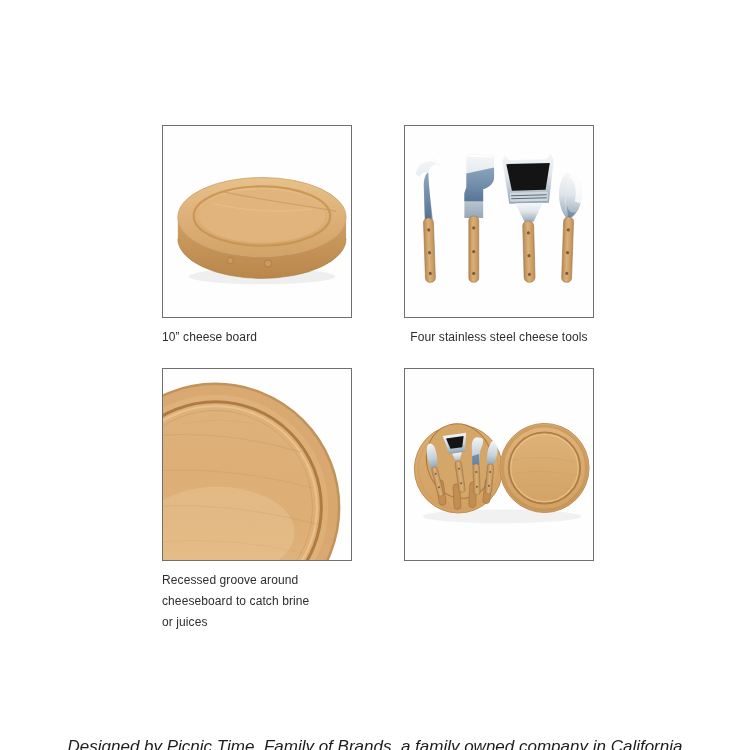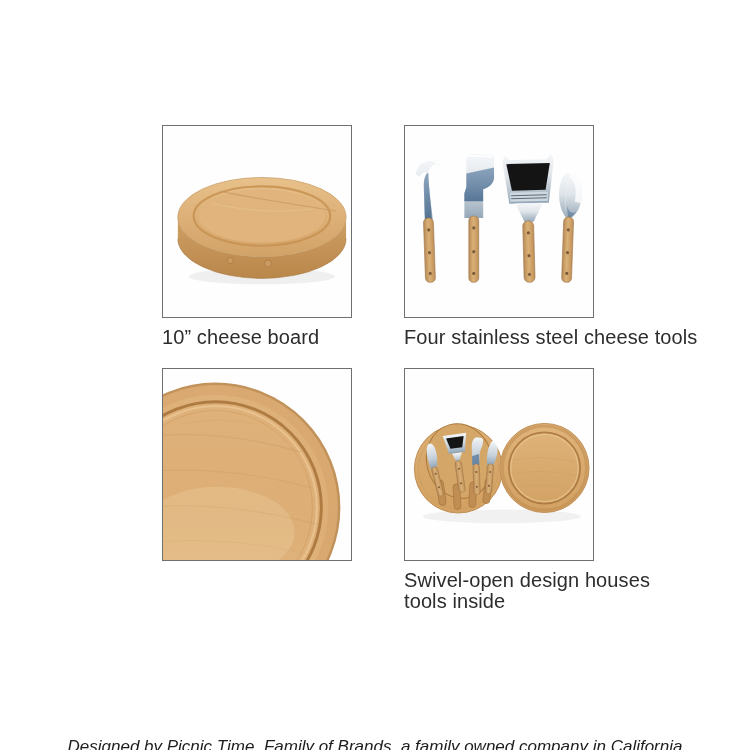--- a/index.html
+++ b/index.html
@@ -23,21 +23,21 @@
     width: 190px; height: 193px;
     border: 1px solid #6e6f71;
     box-sizing: border-box;
     background: #fefefe;
     overflow: hidden;
   }
   .imgbox svg { display: block; width: 100%; height: 100%; }
   .caption {
     margin-top: 9px;
     color: #2d2d2f;
-    font-size: 20px;
+    font-size: 12px;
     line-height: 21px;
     letter-spacing: 0.1px;
   }
   .cap-line { white-space: nowrap; }
   .footer {
     position: absolute;
     top: 737px; left: 0;
     width: 750px;
     text-align: center;
     font-size: 17px;
@@ -169,20 +169,25 @@
         <circle cx="53" cy="140" r="102.5" fill="none" stroke="#ecc795" stroke-width="2" opacity="0.8"></circle>
         <circle cx="53" cy="140" r="98" fill="none" stroke="#c28f55" stroke-width="1" opacity="0.4"></circle>
         <ellipse cx="55" cy="165" rx="78" ry="46" fill="#f0d6aa" opacity="0.28"></ellipse>
         <path d="M-30,70 Q50,58 140,84" stroke="#b8864c" stroke-width="1.2" fill="none" opacity="0.22"></path>
         <path d="M-30,105 Q55,95 150,120" stroke="#b8864c" stroke-width="1.1" fill="none" opacity="0.18"></path>
         <path d="M-20,140 Q60,132 160,158" stroke="#b8864c" stroke-width="1.1" fill="none" opacity="0.15"></path>
         <path d="M-10,175 Q70,168 150,188" stroke="#b8864c" stroke-width="1" fill="none" opacity="0.12"></path>
         <path d="M20,55 Q60,48 95,56" stroke="#c99b61" stroke-width="1" fill="none" opacity="0.25"></path>
       </svg>
     </div>
+    <div class="caption">
+      <div class="cap-line">Recessed groove around</div>
+      <div class="cap-line">cheeseboard to catch brine</div>
+      <div class="cap-line">or juices</div>
+    </div>
   </section>
 
   <section class="cell cell-3">
     <div class="imgbox">
       <svg viewBox="0 0 190 193" xmlns="http://www.w3.org/2000/svg">
         <defs>
           <linearGradient id="g4a" x1="0" y1="0" x2="0" y2="1">
             <stop offset="0" stop-color="#dcae73"></stop>
               <stop offset="1" stop-color="#d2a161"></stop>
           </linearGradient>
@@ -250,21 +255,17 @@
           <circle cx="141" cy="100" r="45" fill="url(#g4b)" stroke="#bf8e54" stroke-width="1"></circle>
           <circle cx="141" cy="100" r="42.5" fill="none" stroke="#c18c50" stroke-width="3" opacity="0.55"></circle>
           <circle cx="141" cy="100" r="36" fill="none" stroke="#a8763c" stroke-width="1.8" opacity="0.85"></circle>
           <circle cx="141" cy="100" r="34" fill="none" stroke="#eac794" stroke-width="1.2" opacity="0.7"></circle>
           <path d="M108,92 Q140,86 172,94" stroke="#c79b63" stroke-width="1" fill="none" opacity="0.35"></path>
           <path d="M106,106 Q140,100 175,108" stroke="#c79b63" stroke-width="1" fill="none" opacity="0.3"></path>
           <path d="M112,120 Q142,114 170,122" stroke="#c79b63" stroke-width="1" fill="none" opacity="0.25"></path>
         </g>
       </svg>
     </div>
-    <div class="caption">
-      <div class="cap-line">Swivel-open design houses</div>
-      <div class="cap-line">tools inside</div>
-    </div>
   </section>
 
   <div class="footer">Designed by Picnic Time, Family of Brands, a family owned company in California</div>
 
 </div>
 
 </body></html>

